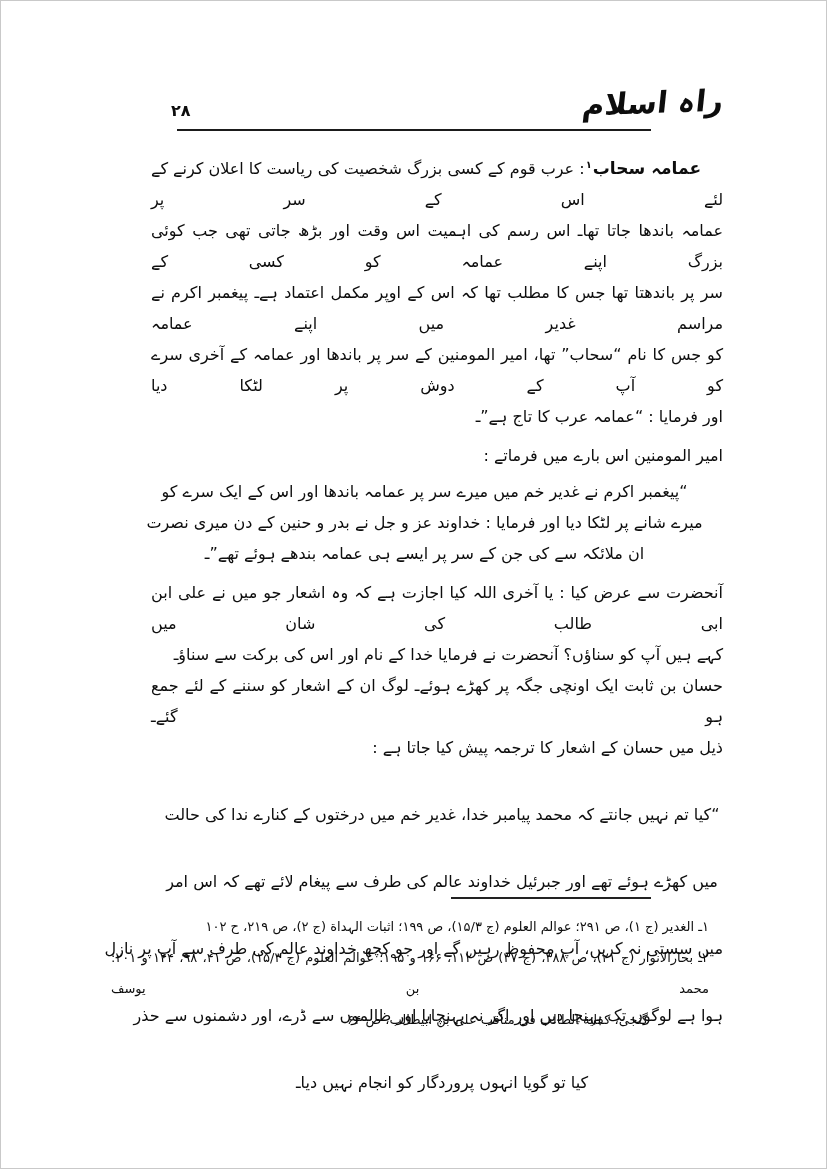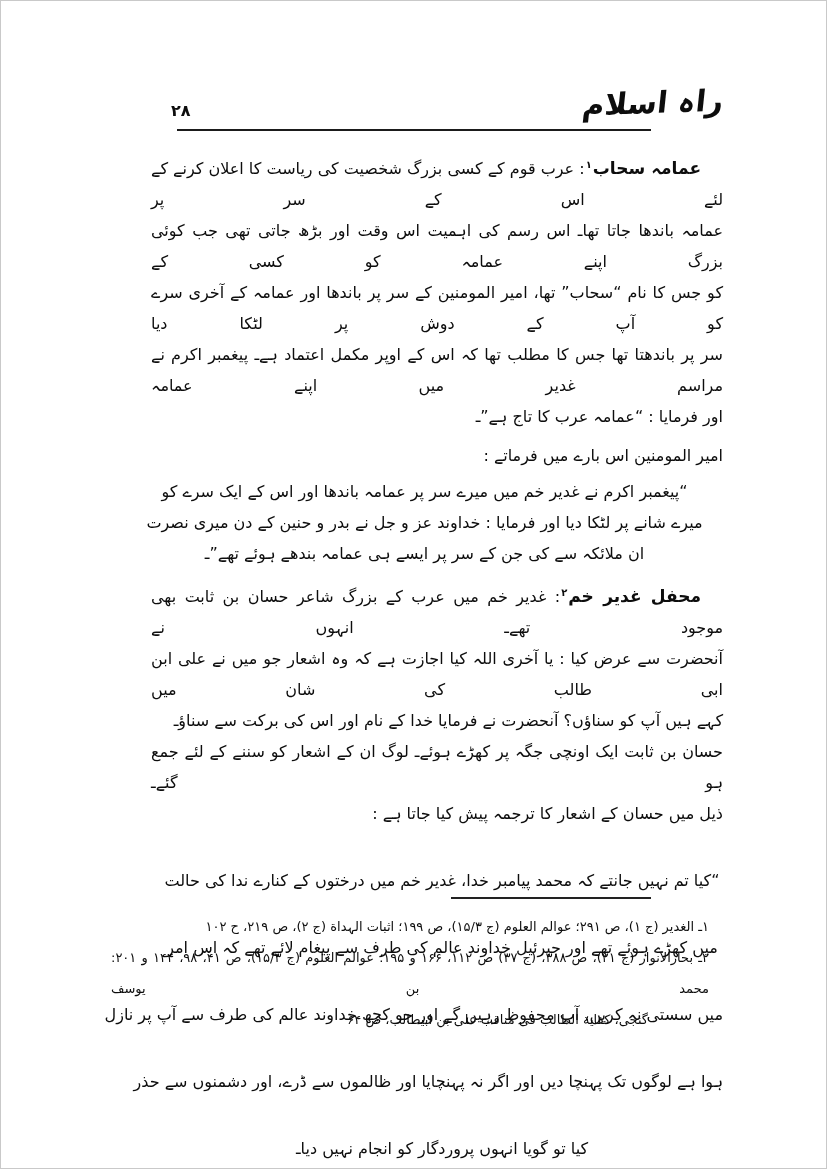--- a/index.html
+++ b/index.html
@@ -75,35 +75,34 @@
     <span class="page-num">۲۸</span>
     <span class="book-title">راہ اسلام</span>
     <div class="header-rule"></div>
   </header>
 
   <main class="body-text">
 
     <section class="para para1" style="margin-top:0;">
       <div class="bline indent"><span class="lead">عمامہ سحاب</span><sup class="fnref">۱</sup><span>: عرب قوم کے کسی بزرگ شخصیت کی ریاست کا اعلان کرنے کے لئے اس کے سر پر</span></div>
       <div class="bline">عمامہ باندھا جاتا تھاـ اس رسم کی اہمیت اس وقت اور بڑھ جاتی تھی جب کوئی بزرگ اپنے عمامہ کو کسی کے</div>
+      <div class="bline">سر پر باندھتا تھا جس کا مطلب تھا کہ اس کے اوپر مکمل اعتماد ہےـ پیغمبر اکرم نے مراسم غدیر میں اپنے عمامہ</div>
       <div class="bline">کو جس کا نام “سحاب” تھا، امیر المومنین کے سر پر باندھا اور عمامہ کے آخری سرے کو آپ کے دوش پر لٹکا دیا</div>
-      <div class="bline">سر پر باندھتا تھا جس کا مطلب تھا کہ اس کے اوپر مکمل اعتماد ہےـ پیغمبر اکرم نے مراسم غدیر میں اپنے عمامہ</div>
       <div class="bline last">اور فرمایا : “عمامہ عرب کا تاج ہے”ـ</div>
     </section>
 
     <div class="intro1"><span>امیر المومنین اس بارے میں فرماتے :</span><span class="pad"></span></div>
 
     <section class="quote">
       <div class="qline">“پیغمبر اکرم نے غدیر خم میں میرے سر پر عمامہ باندھا اور اس کے ایک سرے کو</div>
       <div class="qline">میرے شانے پر لٹکا دیا اور فرمایا : خداوند عز و جل نے بدر و حنین کے دن میری نصرت</div>
       <div class="qline">ان ملائکہ سے کی جن کے سر پر ایسے ہی عمامہ بندھے ہوئے تھے”ـ</div>
     </section>
 
     <section class="para para2">
-      <div class="bline indent"><span class="lead">محفل غدیر خم</span><sup class="fnref">۲</sup><span>: غدیر خم میں عرب کے بزرگ شاعر حسان بن ثابت بھی موجود تھےـ انہوں نے</span></div>
       <div class="bline">آنحضرت سے عرض کیا : یا آخری اللہ کیا اجازت ہے کہ وہ اشعار جو میں نے علی ابن ابی طالب کی شان میں</div>
       <div class="bline last">کہے ہیں آپ کو سناؤں؟ آنحضرت نے فرمایا خدا کے نام اور اس کی برکت سے سناؤـ</div>
     </section>
 
     <section class="para para3">
       <div class="bline full">حسان بن ثابت ایک اونچی جگہ پر کھڑے ہوئےـ لوگ ان کے اشعار کو سننے کے لئے جمع ہو گئےـ</div>
     </section>
 
     <div class="intro2"><span>ذیل میں حسان کے اشعار کا ترجمہ پیش کیا جاتا ہے :</span><span class="pad"></span></div>
 

